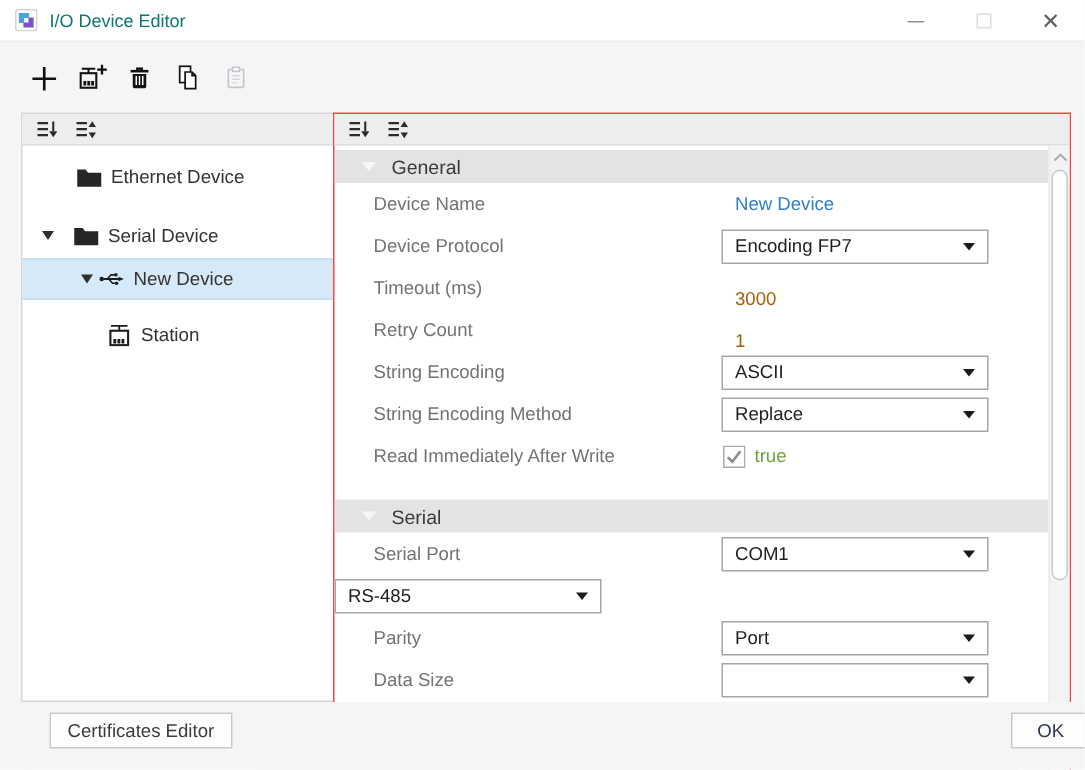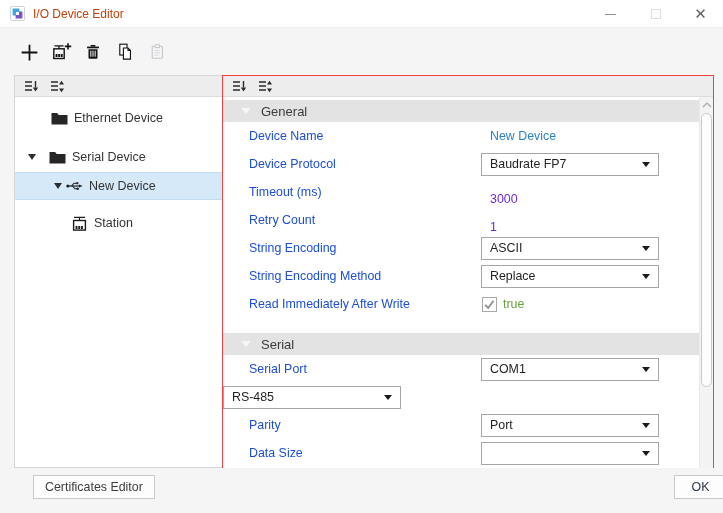--- a/index.html
+++ b/index.html
@@ -11,21 +11,21 @@
     color: #3b3b3b;
     overflow: hidden;
   }
   
   .titlebar {
     position:absolute; left:0; top:0; width:723px; height:28px;
     background:#ffffff; border-bottom:1px solid #ededed;
     display:flex; align-items:center;
   }
   .app-icon { width:15px; height:15px; margin-left:10px; flex:none; }
-  .win-title { margin-left:8px; font-size:12px; color:#c2410c; }
+  .win-title { margin-left:8px; font-size:12px; color:#0f766e; }
   .win-controls { position:absolute; right:0; top:0; height:28px; display:flex; }
   .win-btn { width:45px; height:28px; display:flex; align-items:center; justify-content:center; }
   .glyph-min { width:11px; height:0; border-top:1.6px solid #8f8f8f; }
   .glyph-max { width:10px; height:10px; border:1px solid #dcdcdc; }
   .glyph-close { font-size:15px; color:#5f5f5f; line-height:1; font-family:"DejaVu Sans", sans-serif; }
 
   
   .toolbar {
     position:absolute; left:0; top:29px; width:723px; height:46px;
     background:#f5f5f6; display:flex; align-items:center; padding-left:18px; gap:10px;
@@ -70,33 +70,33 @@
     height:22px; margin-top:15px; background:#e3e3e3;
     display:flex; align-items:center; font-size:13px; color:#3a3a3a;
   }
   .section-header:first-child { margin-top:3px; }
   .sec-tri {
     width:0; height:0; margin-left:18px; margin-right:10px;
     border-left:5px solid transparent; border-right:5px solid transparent;
     border-top:6px solid #f6f6f6;
   }
   .prop-row { display:flex; align-items:center; height:28px; font-size:12.4px; }
-  .prop-label { margin-left:26px; width:232px; flex:none; color:#1d4ed8; }
+  .prop-label { margin-left:26px; width:232px; flex:none; color:#737373; }
   .dropdown {
     width:178px; height:23px; background:#fff; border:1px solid #a6a6a6;
     display:flex; align-items:center; padding:0 8px; font-size:12.4px; color:#1f1f1f;
   }
   .dd-arrow {
     width:0; height:0; margin-left:auto;
     border-left:4.5px solid transparent; border-right:4.5px solid transparent;
     border-top:5px solid #1b1b1b;
   }
   .value-text { margin-left:9px; }
   .val-blue { color:#2e80c6; }
-  .val-orange { color:#6d28d9;margin-top:14px; }
+  .val-orange { color:#a16207;margin-top:14px; }
   .val-green { color:#69a23c; }
   .checkbox { width:15px; height:15px; margin-left:1px; margin-right:6px; display:inline-flex; }
 
   
   .scrollbar {
     position:absolute; right:0; top:21px; bottom:0; width:14px;
     background:#f3f3f4; border-left:1px solid #eaeaea;
   }
   .scroll-arrow { position:absolute; left:0; width:14px; height:14px; display:flex; align-items:center; justify-content:center; }
   .scroll-arrow.up { top:1px; }
@@ -278,21 +278,21 @@
         <span class="sec-tri"></span>
         <span>General</span>
       </div>
       <div class="prop-row">
         <span class="prop-label">Device Name</span>
         <span class="value-text val-blue">New Device</span>
       </div>
       <div class="prop-row">
         <span class="prop-label">Device Protocol</span>
         <div class="dropdown">
-          <span>Baudrate FP7</span>
+          <span>Encoding FP7</span>
           <span class="dd-arrow"></span>
         </div>
       </div>
       <div class="prop-row">
         <span class="prop-label">Timeout (ms)</span>
         <span class="value-text val-orange">3000</span>
       </div>
       <div class="prop-row">
         <span class="prop-label">Retry Count</span>
         <span class="value-text val-orange">1</span>

